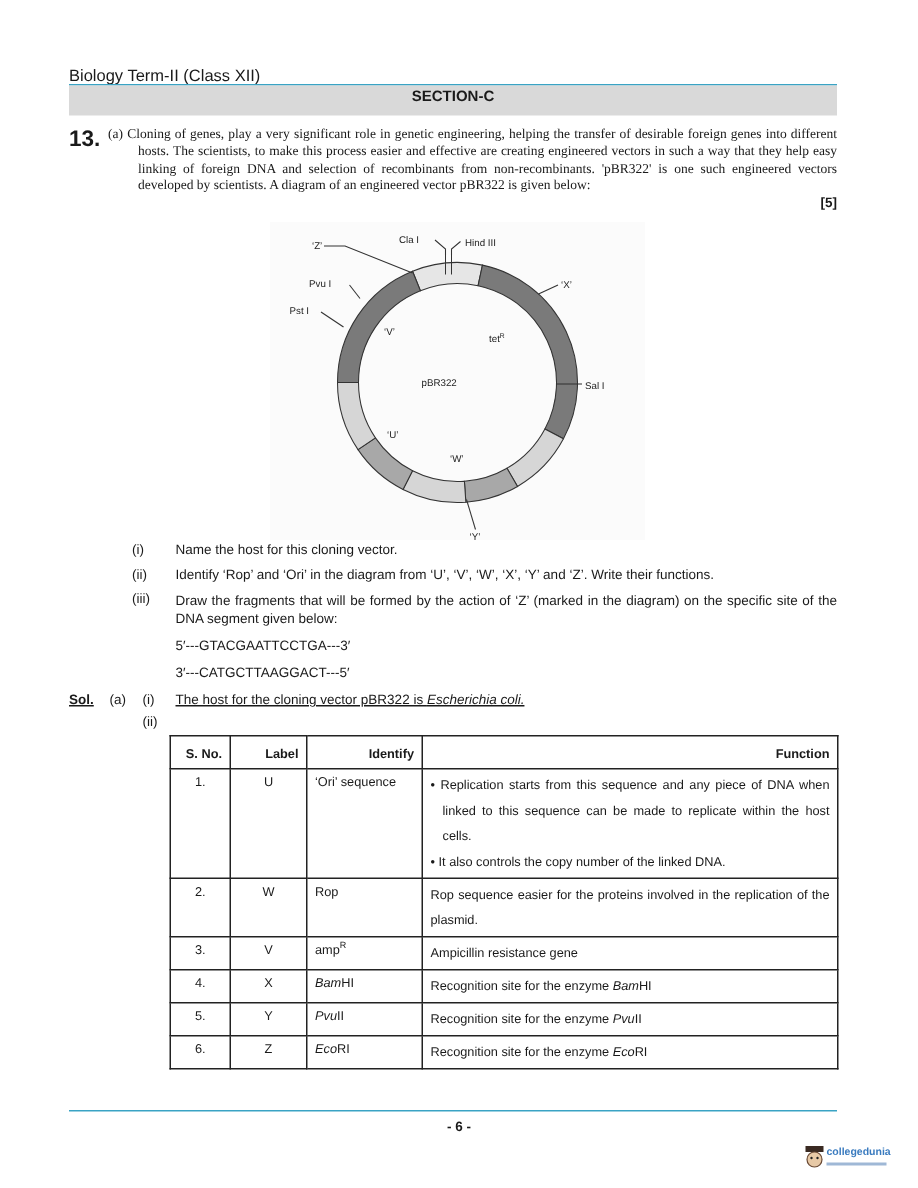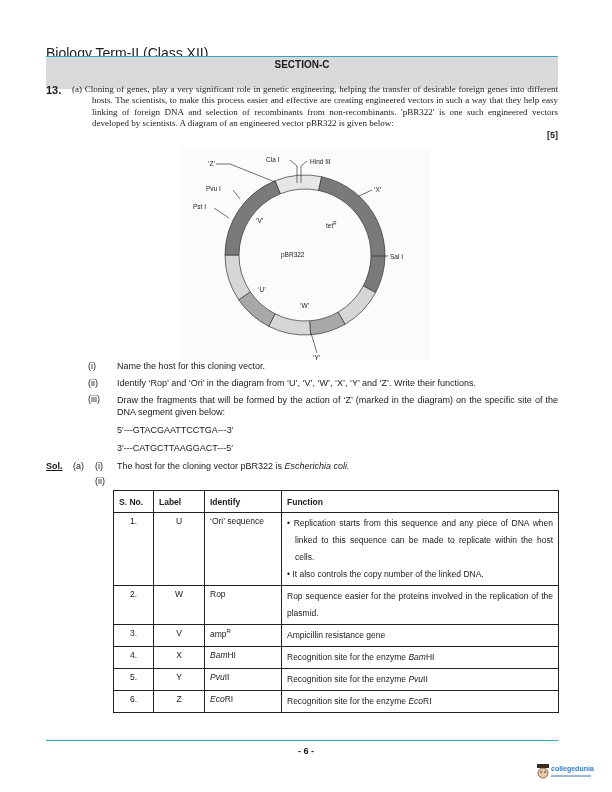--- a/index.html
+++ b/index.html
@@ -1,36 +1,36 @@
 <!DOCTYPE html>
 <html><head>
 <meta charset="utf-8">
 <style>
   html, body { margin: 0; padding: 0; background: #ffffff; }
   body { width: 612px; height: 792px; position: relative; overflow: hidden;
          font-family: "Liberation Sans", sans-serif; color: #1a1a1a; }
   .abs { position: absolute; }
-  .hdr-title { left: 46px; top: 45px; font-size: 14px; }
+  .hdr-title { left: 46px; top: 45px; font-size: 11px; }
   .hdr-line { left: 46px; top: 56px; width: 512px; height: 0; border-top: 1px solid #3aa3c4; }
-  .section-bar { left: 46px; top: 57px; width: 512px; height: 32px; background: #d9d9d9;
+  .section-bar { left: 46px; top: 57px; width: 512px; height: 20px; background: #d9d9d9;
                  text-align: center; font-weight: bold; font-size: 10px; line-height: 16px; }
-  .qnum { left: 46px; top: 84px; font-weight: bold; font-size: 11px; }
+  .qnum { left: 46px; top: 84px; font-weight: bold; font-size: 15px; }
   .qpara { left: 72px; top: 84px; width: 486px; font-size: 9px; line-height: 11.4px; text-align: justify; }
   .qpara .indent { padding-left: 20px; display: block; text-indent: -20px; font-family: Liberation Serif, serif; }
   .marks { right: 54px; top: 130px; font-weight: bold; font-size: 9px; }
   .diagram { left: 180px; top: 148px; width: 250px; height: 212px; }
   .subq { font-size: 9px; line-height: 11px; }
   .roman { position: absolute; width: 30px; }
   .seq { left: 117px; font-size: 9px; }
   .sol { left: 46px; top: 461px; font-weight: bold; font-size: 9px; text-decoration: underline; }
   .sol-a { left: 73px; top: 461px; font-size: 9px; }
   table.ans { position: absolute; left: 113px; top: 490px; width: 446px; border-collapse: collapse;
               font-size: 8.5px; }
   table.ans td, table.ans th { border: 1px solid #222; padding: 3px 5px; vertical-align: top; }
-  table.ans th { font-weight: bold; text-align: left; height: 15px; vertical-align: middle; }
+  table.ans th { font-weight: bold; text-align: right; height: 15px; vertical-align: middle; }
   table.ans td.c { text-align: center; }
   table.ans td.fn { text-align: justify; line-height: 17px; padding-top: 2px; padding-bottom: 2px; }
   .bul { display: block; padding-left: 8px; text-indent: -8px; }
   .foot-line { left: 46px; top: 740px; width: 512px; border-top: 1px solid #3aa3c4; }
   .pagenum { left: 0; width: 612px; top: 746px; text-align: center; font-size: 9px; font-weight: bold; }
   .logo { left: 536px; top: 763px; width: 76px; height: 22px; }
   .logo-text { position: absolute; left: 15px; top: 2px; font-size: 7px; color: #3a7bbf; font-weight: bold; }
   .logo-sub { position: absolute; left: 15px; top: 12px; width: 40px; height: 2px; background: #9fb8d6; }
 </style>
 </head>
@@ -100,21 +100,21 @@
   <span class="roman">(iii)</span>
   <span style="position:absolute; left:29px; width:441px; text-align:justify; line-height:12px;">Draw the fragments that will be formed by the action of ‘Z’ (marked in the diagram) on the specific site of the DNA segment given below:</span>
 </div>
 
 <div class="abs seq" style="top:425px;">5′---GTACGAATTCCTGA---3′</div>
 <div class="abs seq" style="top:443px;">3′---CATGCTTAAGGACT---5′</div>
 
 <div class="abs sol">Sol.</div>
 <div class="abs sol-a">(a)</div>
 <div class="abs" style="left:95px; top:461px; font-size:9px;">(i)</div>
-<div class="abs" style="left:117px; top:461px; font-size:9px;"><span>The host for the cloning vector pBR322 is </span><i>Escherichia coli.</i></div>
+<div class="abs" style="left:117px; top:461px; font-size:9px;text-decoration:underline;"><span>The host for the cloning vector pBR322 is </span><i>Escherichia coli.</i></div>
 <div class="abs" style="left:95px; top:476px; font-size:9px;">(ii)</div>
 
 <table class="ans">
   <colgroup>
     <col style="width:40px">
       <col style="width:51px">
       <col style="width:77px">
       <col>
   </colgroup>
   <thead>

